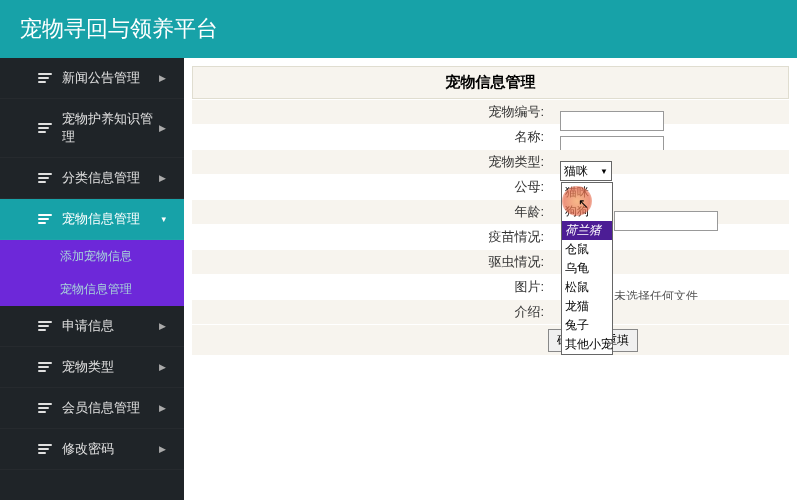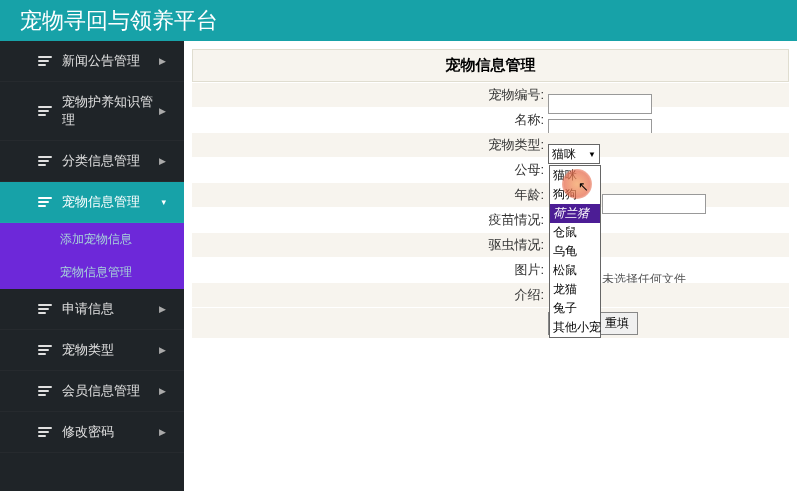--- a/index.html
+++ b/index.html
@@ -1,37 +1,37 @@
 <!DOCTYPE html>
 <html><head>
 <meta charset="utf-8">
 <style>
 * { margin: 0; padding: 0; box-sizing: border-box; }
 body { font-family: "Microsoft YaHei", Arial, sans-serif; font-size: 13px; background: #fff; width: 797px; }
-.header { background: #17a2a8; color: #fff; height: 41px; display: flex; align-items: center; padding: 0 20px; }
+.header { background: #17a2a8; color: #fff; height: 58px; display: flex; align-items: center; padding: 0 20px; }
 .header-title { font-size: 22px; font-weight: normal; margin-right: 18px; }
 .header-time { font-size: 12px; letter-spacing: 1px; }
 .layout { display: flex; }
 .sidebar { width: 184px; background: #1f2428; min-height: 450px; }
 .menu-item { display: flex; align-items: center; justify-content: space-between; padding: 11px 18px 11px 38px; color: #e0e0e0; cursor: pointer; border-bottom: 1px solid rgba(255,255,255,0.03); }
 .menu-item.active { background: #17a2a8; color: #fff; }
 .menu-item .left { display: flex; align-items: center; gap: 10px; }
 .menu-item .icon-stack { width: 14px; display: flex; flex-direction: column; gap: 2px; }
 .menu-item .icon-stack span { display: block; height: 2px; background: currentColor; border-radius: 1px; }
 .menu-item .icon-stack span:nth-child(1) { width: 14px; }
 .menu-item .icon-stack span:nth-child(2) { width: 11px; }
 .menu-item .icon-stack span:nth-child(3) { width: 8px; }
 .menu-item .arrow { font-size: 9px; color: #aaa; }
 .menu-item.active .arrow { color: #fff; }
 .submenu { background: #6d28d9; }
 .submenu .sub-item { padding: 8px 0 8px 60px; color: #a8d5d9; font-size: 12px; cursor: pointer; }
 .main { flex: 1; padding: 8px; }
 .panel { background: #fff; }
 .panel-title { text-align: center; font-weight: bold; font-size: 15px; padding: 6px 0; background: #f7f4ee; border: 1px solid #e0ddd0; }
-.form-row { display: flex; align-items: center; height: 24px; margin: 1px 0; position: relative; }
+.form-row { display: flex; align-items: center; height: 24px; margin: 1px 0; position: relative; gap: 12px; }
 .form-row.beige { background: #f7f4ee; }
 .form-label { width: 356px; text-align: right; padding-right: 4px; font-size: 13px; color: #333; }
 .form-field { flex: 1; display: flex; align-items: center; margin-top: 18px; }
 .text-input { width: 104px; height: 20px; border: 1px solid #999; padding: 0 3px; font-size: 12px; }
 .dropdown-box { width: 52px; height: 20px; border: 1px solid #666; background: #fff; display: flex; align-items: center; justify-content: space-between; padding: 0 3px; font-size: 12px; cursor: pointer; position: relative; }
 .dropdown-box .caret { font-size: 8px; }
 .dropdown-list { position: absolute; top: 20px; left: 0; width: 52px; background: #fff; border: 1px solid #666; z-index: 10; }
 .dropdown-list .opt { padding: 1px 3px; font-size: 12px; cursor: pointer; white-space: nowrap; }
 .dropdown-list .opt.highlight { background: #4c1d95; color: #fff; font-style: italic; }
 .file-hint { font-size: 12px; color: #555; padding-left: 54px; }

